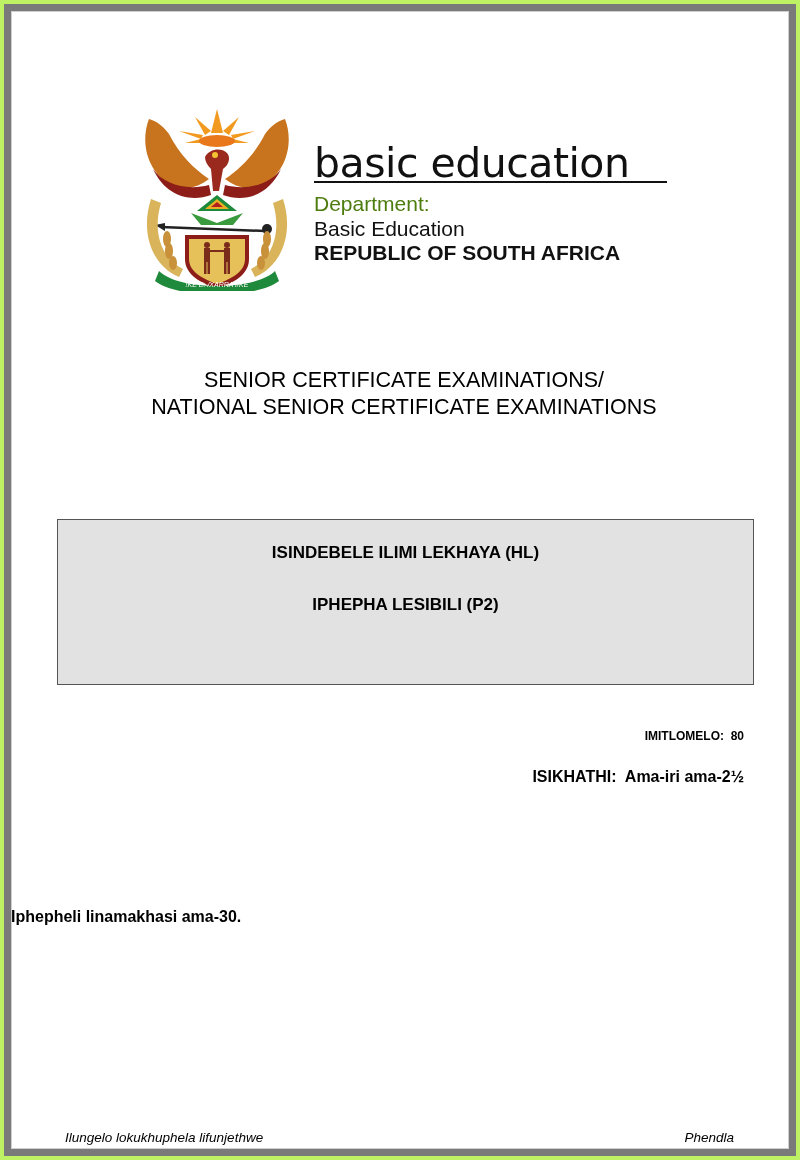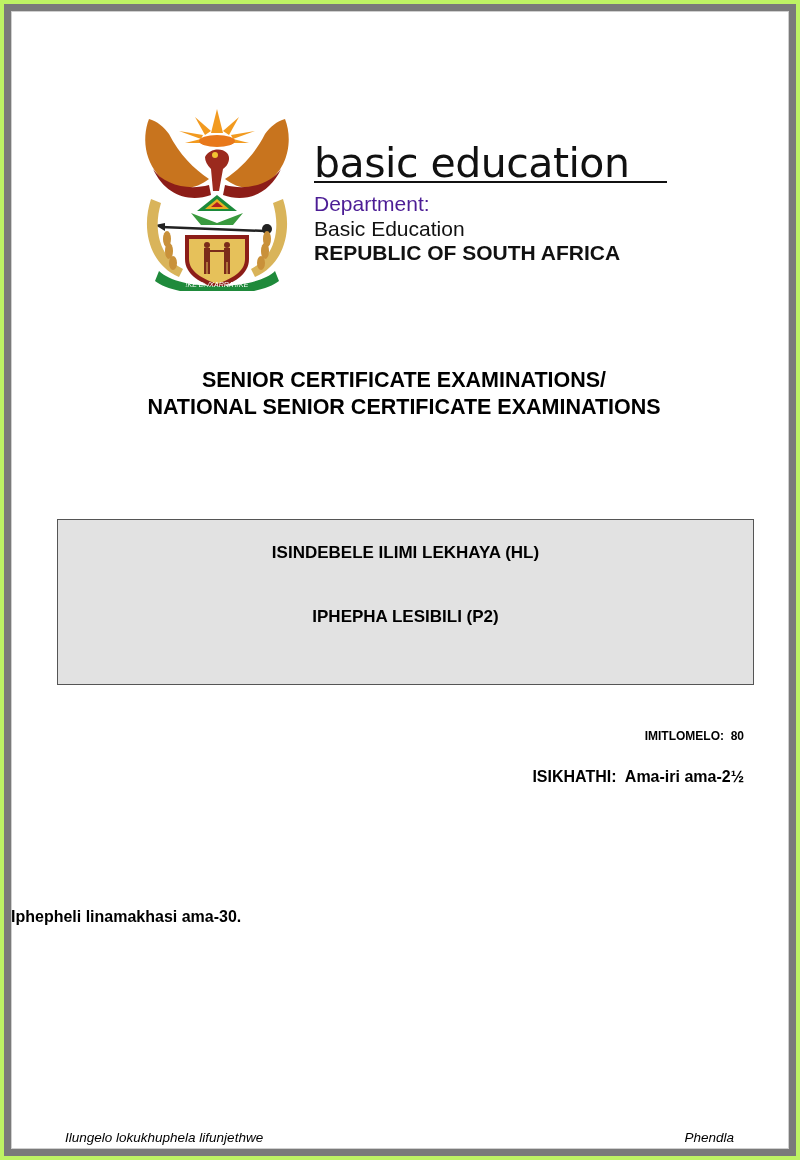--- a/index.html
+++ b/index.html
@@ -22,26 +22,26 @@
     }
     .abs { position: absolute; }
     .crest { left: 128px; top: 88px; width: 156px; height: 192px; }
     .logo-title {
       left: 303px; top: 128px;
       font-family: "DejaVu Sans", sans-serif;
       font-size: 41px; letter-spacing: -0.5px; color: #111;
       line-height: 48px;
     }
     .logo-rule { left: 303px; top: 170px; width: 353px; height: 2px; background: #111; }
-    .logo-dept { left: 303px; top: 180px; font-size: 21px; color: #4c1d95; line-height: 25px; }
+    .logo-dept { left: 303px; top: 180px; font-size: 21px; color: #4d7c0f; line-height: 25px; }
     .logo-basic { left: 303px; top: 205px; font-size: 21px; color: #111; line-height: 25px; }
     .logo-rsa { left: 303px; top: 229px; font-size: 21px; font-weight: bold; color: #111; line-height: 26px; }
     .exam-head {
       left: 0; width: 786px; top: 356px; text-align: center;
-      font-size: 21.5px; font-weight: bold; color: #000; line-height: 27px;
+      font-size: 21.5px; font-weight: normal; color: #000; line-height: 27px;
     }
     .subject-box {
       left: 46px; top: 508px; width: 695px; height: 164px;
       background: #e2e2e2; border: 1px solid #555;
     }
     .subject-line {
       position: absolute; left: 0; width: 100%; text-align: center;
       font-size: 17px; font-weight: bold; color: #000;
     }
     .marks { right: 45px; top: 715px; font-size: 12px; font-weight: bold; color: #000; text-align: right; line-height: 20px; }
@@ -124,21 +124,21 @@
     <div class="abs logo-basic">Basic Education</div>
     <div class="abs logo-rsa">REPUBLIC OF SOUTH AFRICA</div>
 
     <div class="abs exam-head">
       <div>SENIOR CERTIFICATE EXAMINATIONS/</div>
       <div>NATIONAL SENIOR CERTIFICATE EXAMINATIONS</div>
     </div>
 
     <div class="abs subject-box">
       <div class="subject-line" style="top:23px;">ISINDEBELE ILIMI LEKHAYA (HL)</div>
-      <div class="subject-line" style="top:87px;">IPHEPHA LESIBILI (P2)</div>
+      <div class="subject-line" style="top:75px;">IPHEPHA LESIBILI (P2)</div>
     </div>
 
     <div class="abs marks" style="white-space:pre;">IMITLOMELO:  80</div>
     <div class="abs time" style="white-space:pre;">ISIKHATHI:  Ama-iri ama-2½</div>
 
     <div class="abs pages">Iphepheli linamakhasi ama-30.</div>
 
     <div class="abs footer-left">Ilungelo lokukhuphela lifunjethwe</div>
     <div class="abs footer-right">Phendla</div>
   </div>

